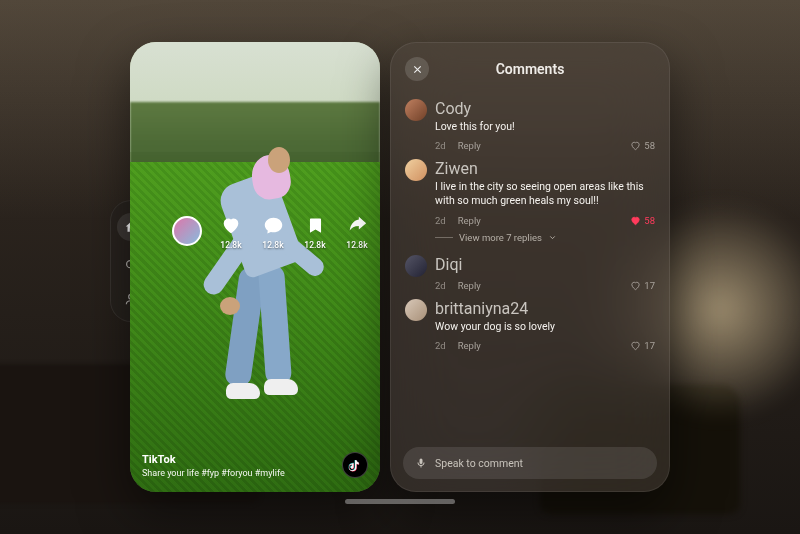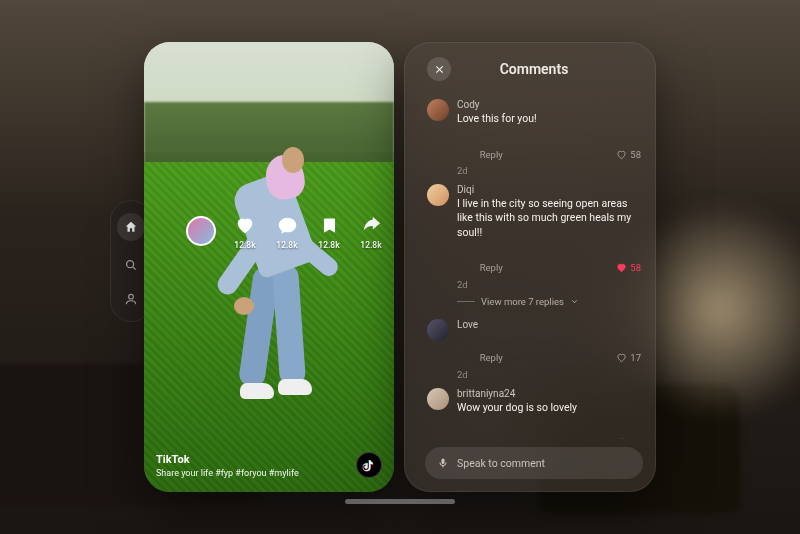--- a/index.html
+++ b/index.html
@@ -37,32 +37,32 @@
   .vp-action { display:flex; flex-direction:column; align-items:center; gap:2px; cursor:pointer; }
   .vp-action .icn { width:26px; height:26px; display:flex; align-items:center; justify-content:center; }
   .vp-action .cnt { font-size:8.5px; font-weight:500; }
   .avatar-ring { width:30px; height:30px; border-radius:50%; border:2px solid #fff; background:linear-gradient(135deg,#d7a,#8bd); }
 
   .vp-footer { position:absolute; left:12px; right:12px; bottom:14px; color:#fff; display:flex; align-items:flex-end; justify-content:space-between; }
   .vp-meta .brand { font-size:11px; font-weight:700; }
   .vp-meta .caption { font-size:9px; opacity:0.95; margin-top:2px; }
   .tiktok-logo { width:26px; height:26px; border-radius:50%; background:#000; display:flex; align-items:center; justify-content:center; border:1px solid rgba(255,255,255,0.25); }
 
-  .comments-panel { width:252px; height:450px; background:rgba(80,72,64,0.45); backdrop-filter: blur(30px) saturate(1.1); border:1px solid rgba(255,255,255,0.08); display:flex; flex-direction:column; color:#efece8;padding-left:8px; }
+  .comments-panel { width:280px; height:450px; background:rgba(80,72,64,0.45); backdrop-filter: blur(30px) saturate(1.1); border:1px solid rgba(255,255,255,0.08); display:flex; flex-direction:column; color:#efece8; }
   .cp-header { display:flex; align-items:center; padding:14px 14px 8px; position:relative; }
   .cp-close { width:24px; height:24px; border-radius:50%; background:rgba(255,255,255,0.14); display:flex; align-items:center; justify-content:center; cursor:pointer; }
   .cp-title { position:absolute; left:0; right:0; text-align:center; font-size:14px; font-weight:600; pointer-events:none; }
   .cp-body { flex:1; overflow:hidden; padding:4px 14px 0; }
   .comment { display:flex; gap:8px; padding:6px 0 2px; }
   .c-avatar { width:22px; height:22px; border-radius:50%; flex:none; }
   .c-main { flex:1; min-width:0; }
-  .c-user { font-size:10px; color:#c9c5bf; }
+  .c-user { font-size:16px; color:#c9c5bf; }
   .c-text { font-size:10.5px; line-height:1.35; margin-top:2px; color:#f5f2ee; }
   .c-meta { display:flex; align-items:center; gap:12px; font-size:9.5px; color:#a8a29b; margin-top:6px; }
-  .c-meta .time { opacity:0.8;margin-top:33px; }
+  .c-meta .time { opacity:0.8; }
   .c-meta .reply { cursor:pointer; }
   .c-like { display:flex; gap:3px; cursor:pointer; font-size:9.5px; }
   .c-like.liked { color:#ff3b5c; }
   .c-viewmore { font-size:9.5px; color:#b6b0a8; margin:4px 0 6px 30px; display:flex; align-items:center; gap:6px; cursor:pointer; }
   .c-viewmore::before { content:""; width:18px; height:1px; background:#b6b0a877; }
   .cp-input { margin:8px 12px 12px; height:32px; border-radius:16px; background:rgba(255,255,255,0.10); display:flex; align-items:center; padding:0 12px; gap:8px; color:#c8c3bb; font-size:10.5px; cursor:text;text-align:center; }
 
   .home-indicator { position:absolute; left:50%; transform:translateX(-50%); bottom:30px; width:110px; height:5px; border-radius:3px; background:rgba(255,255,255,0.35); }
 
   svg { display:block; }
@@ -203,21 +203,21 @@
                     <path d="M12 21s-8-5.3-8-11a5 5 0 0 1 8-4 5 5 0 0 1 8 4c0 5.7-8 11-8 11z"></path>
                   </svg>
           <span>58</span>
         </span>
       </div>
     </div>
           </div>
           <div class="comment">
     <div class="c-avatar" style="background:linear-gradient(135deg,#f0d0a0,#d09060)"></div>
     <div class="c-main">
-      <div class="c-user">Diqi</div>
+      <div class="c-user">Ziwen</div>
       <div class="c-text">I live in the city so seeing open areas like this with so much green heals my soul!!</div>
       <div class="c-meta">
         <span class="time">2d</span>
         <span class="reply">Reply</span>
         <span style="flex:1"></span>
         <span class="c-like liked">
           <svg width="11" height="11" viewBox="0 0 24 24" fill="#ff3b5c" stroke="#ff3b5c" stroke-width="2">
                     <path d="M12 21s-8-5.3-8-11a5 5 0 0 1 8-4 5 5 0 0 1 8 4c0 5.7-8 11-8 11z"></path>
                   </svg>
           <span>58</span>
@@ -227,21 +227,21 @@
           </div>
           <div class="c-viewmore">
             <span>View more 7 replies</span>
             <svg width="9" height="9" viewBox="0 0 24 24" fill="none" stroke="#b6b0a8" stroke-width="2.5">
               <path d="M6 9l6 6 6-6"></path>
             </svg>
           </div>
           <div class="comment">
     <div class="c-avatar" style="background:linear-gradient(135deg,#556,#223)"></div>
     <div class="c-main">
-      <div class="c-user">Love</div>
+      <div class="c-user">Diqi</div>
       <div class="c-meta">
         <span class="time">2d</span>
         <span class="reply">Reply</span>
         <span style="flex:1"></span>
         <span class="c-like ">
           <svg width="11" height="11" viewBox="0 0 24 24" fill="none" stroke="#a8a29b" stroke-width="2">
                     <path d="M12 21s-8-5.3-8-11a5 5 0 0 1 8-4 5 5 0 0 1 8 4c0 5.7-8 11-8 11z"></path>
                   </svg>
           <span>17</span>
         </span>

